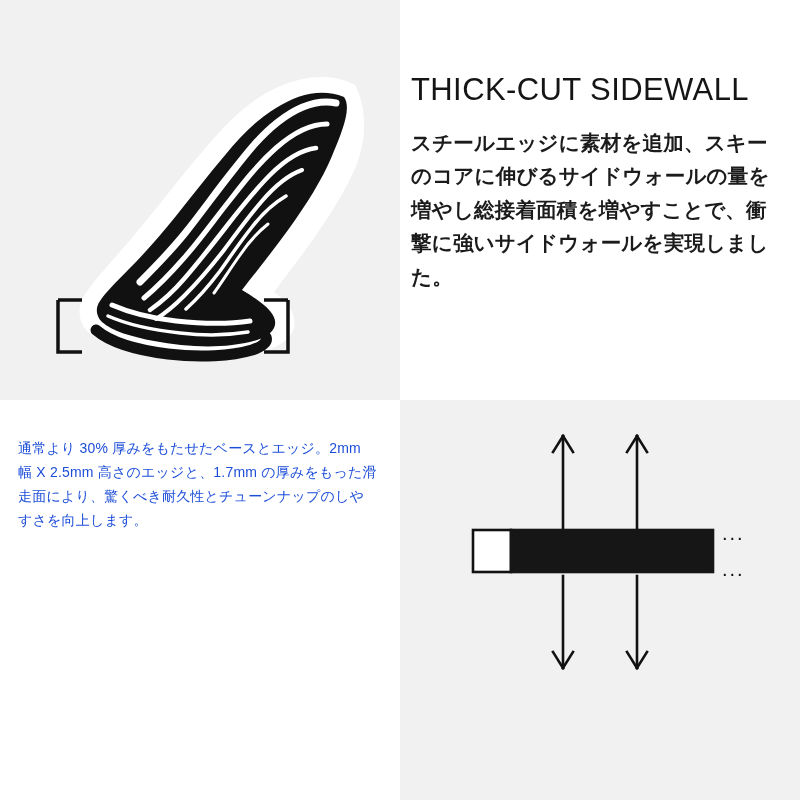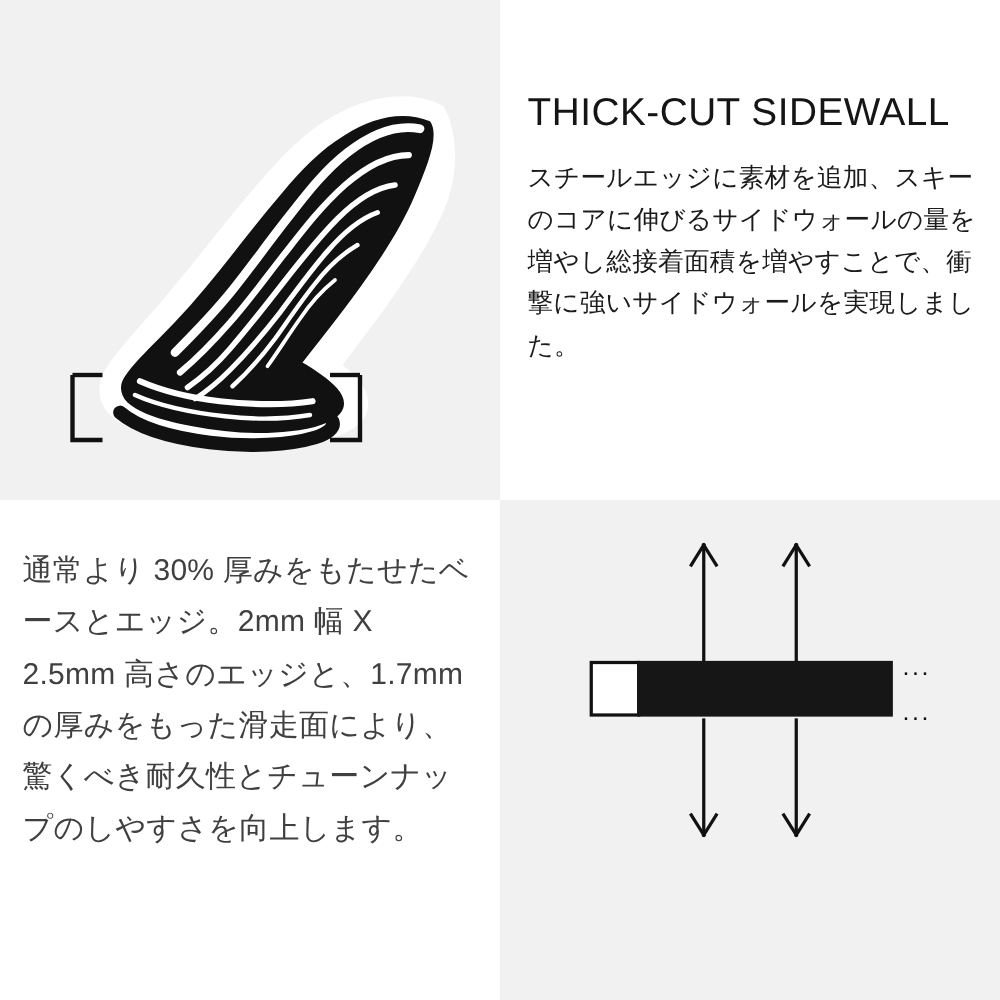--- a/index.html
+++ b/index.html
@@ -45,56 +45,57 @@
   }
   .sidewall-wrap svg { display: block; }
 
   
   .text-panel {
     position: absolute;
     left: 0; top: 0;
     width: 400px; height: 400px;
     box-sizing: border-box;
   }
-  .panel-tr { padding: 72px 18px 0 22px; }
+  .panel-tr { padding: 72px 18px 0 11px; }
   .heading-en {
     font-size: 31px;
     letter-spacing: 0.4px;
     font-weight: 400;
     color: #151515;
     white-space: nowrap;
     margin: 0 0 18px 0;
   }
   .body-jp {
     font-size: 20.5px;
     line-height: 1.63;
     color: #1b1b1b;
     margin: 0;
     letter-spacing: 0.2px;
+    font-weight: bold;
   }
 
   
   .panel-bl { padding: 36px 22px 0 18px; }
   .heading-en2 {
     font-size: 28px;
     letter-spacing: 0.4px;
     font-weight: 400;
     color: #151515;
     white-space: nowrap;
     margin: 0 0 26px 0;
   }
   .heading-en2 .tm {
     font-size: 14px;
     vertical-align: super;
     letter-spacing: 0;
   }
   .body-jp2 {
-    font-size: 24px;
+    font-size: 14px;
     line-height: 1.72;
-    color: #404040;
+    color: #1d4ed8;
     margin: 0;
     letter-spacing: 0.2px;
   }
 
   
   .diagram-wrap {
     position: absolute;
     left: 0; top: 0;
     width: 400px; height: 400px;
   }

